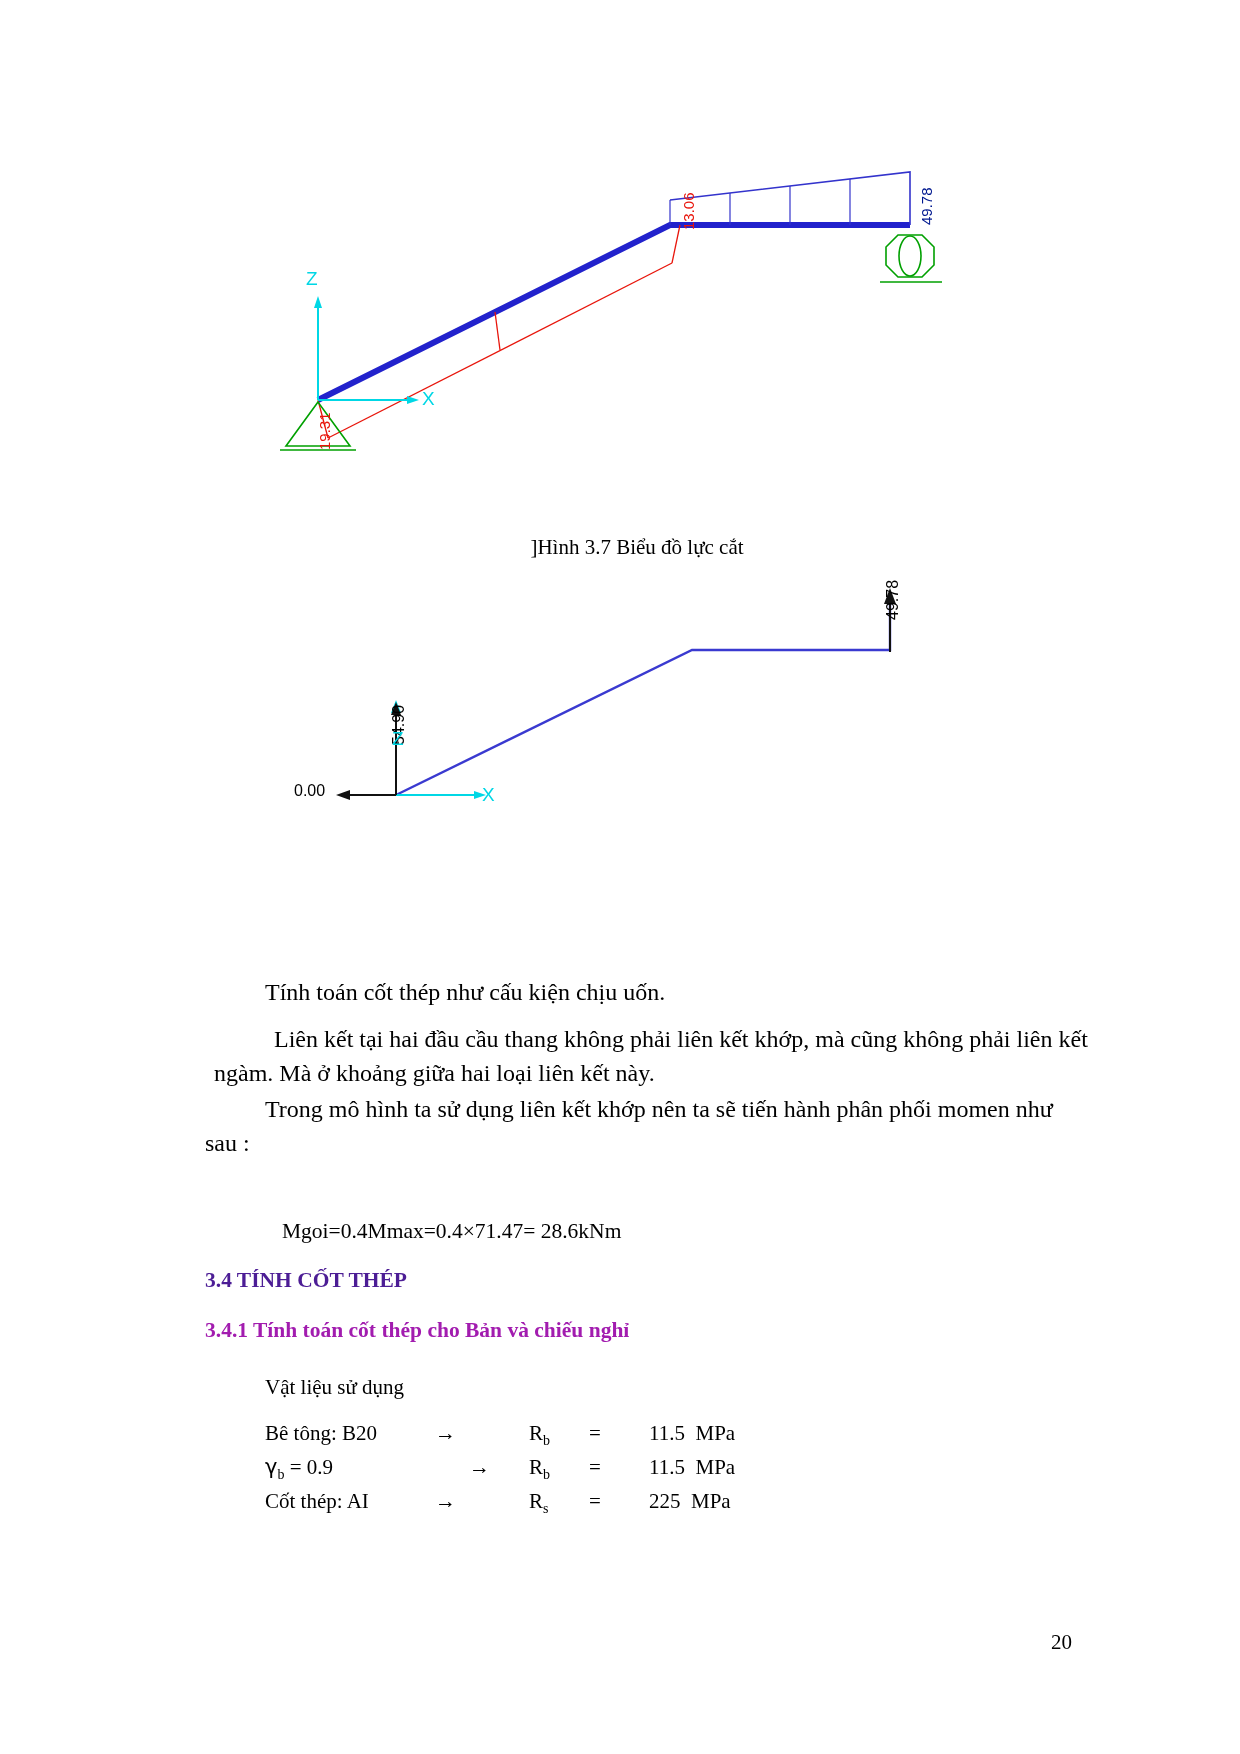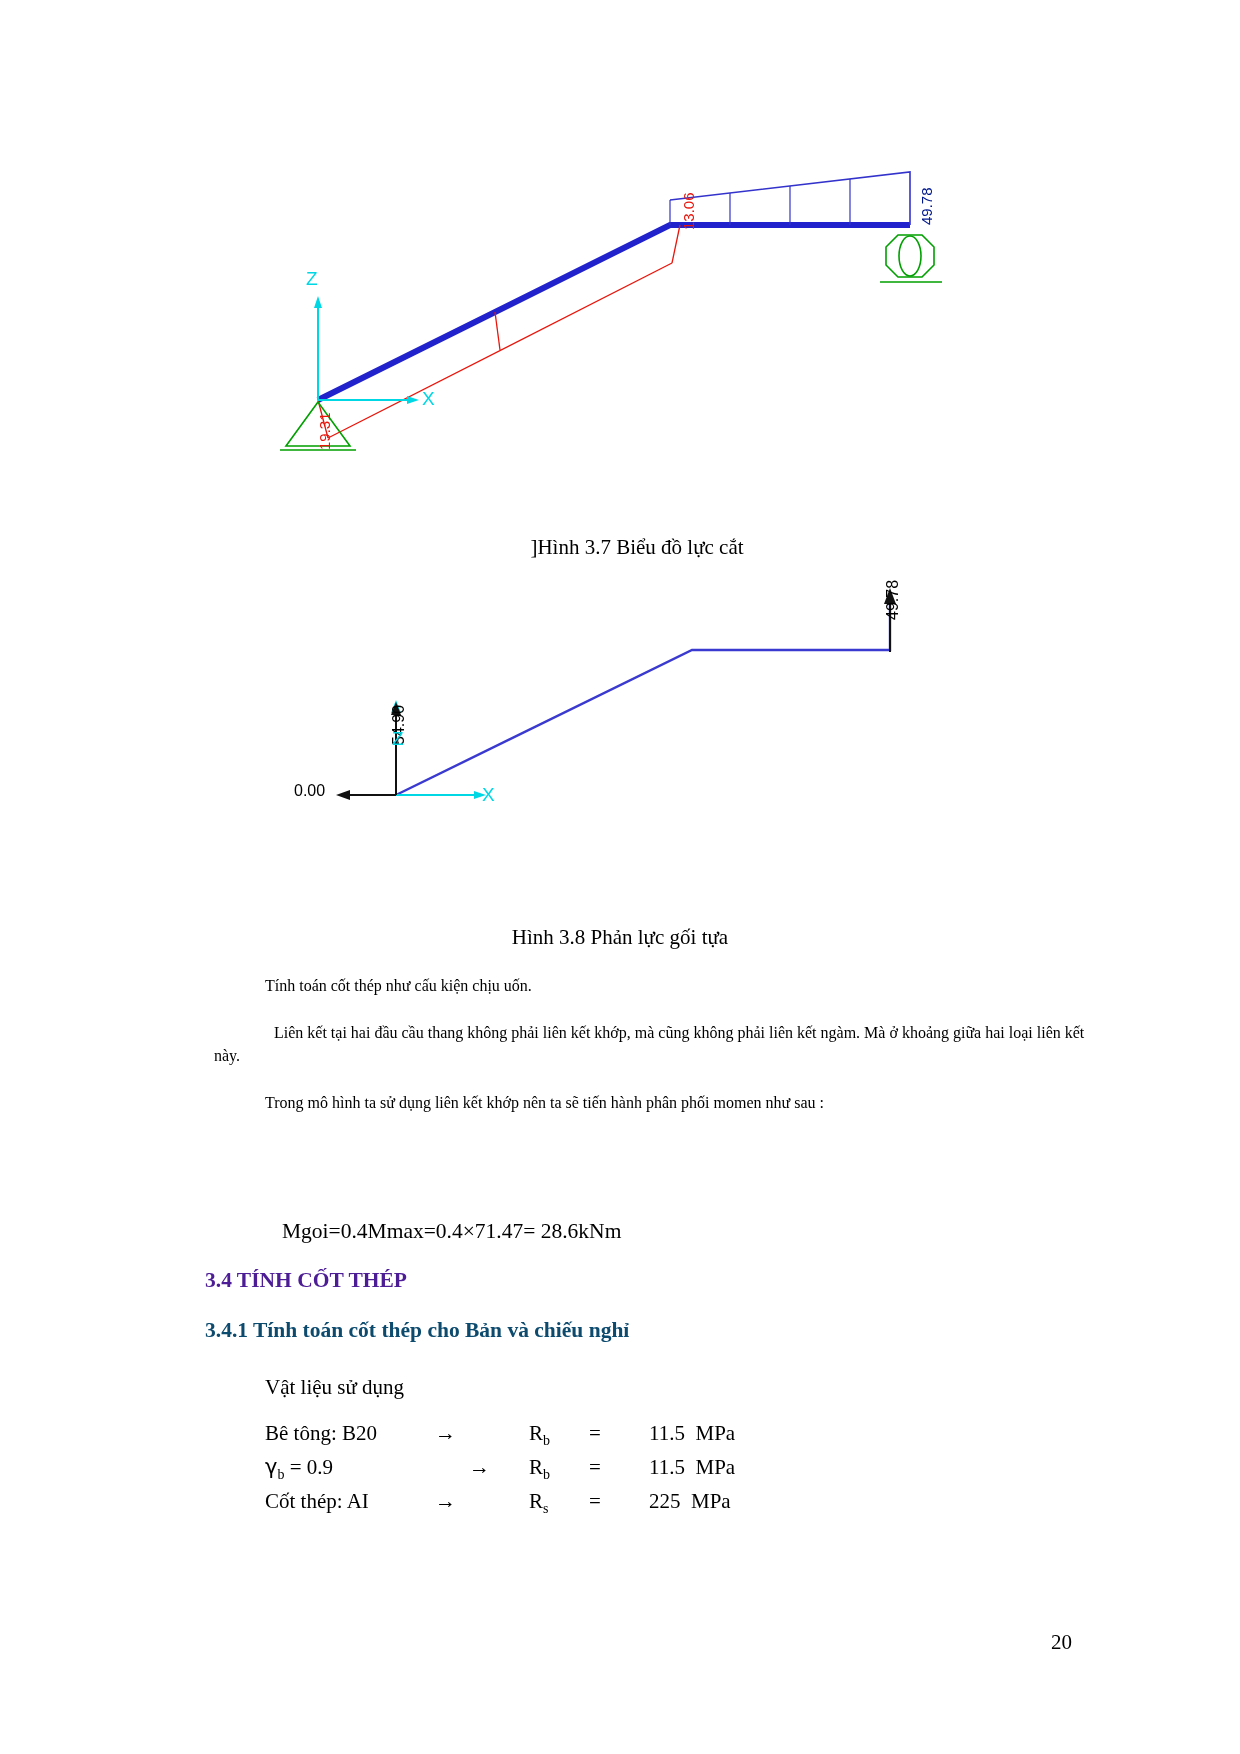--- a/index.html
+++ b/index.html
@@ -43,21 +43,21 @@
     text-align: center;
     font-size: 21px;
     font-family: "Liberation Serif", serif;
   }
   #cap1 { top: 535px; left: 0; padding-left: 17px; }
   #cap2 { top: 925px; left: 0; }
 
   
   .txt {
     position: absolute;
-    font-size: 16px;
+    font-size: 24px;
     line-height: 1.42;
     font-family: "Liberation Serif", serif;
     color: #000;
   }
   #p1 { left: 205px; top: 975px; width: 860px; text-indent: 60px; }
   #p2 { left: 205px; top: 1022px; width: 880px; text-indent: 60px; margin-left: 9px; }
   #p3 { left: 205px; top: 1092px; width: 880px; text-indent: 60px; }
 
   #eq1 { left: 282px; top: 1168px; font-size: 21.5px; }
   #eq2 { left: 282px; top: 1216px; font-size: 21.5px; }
@@ -70,21 +70,21 @@
     font-weight: bold;
     color: #4c1d95;
     font-family: "Liberation Serif", serif;
   }
   .heading2 {
     position: absolute;
     left: 205px;
     top: 1318px;
     font-size: 21.5px;
     font-weight: bold;
-    color: #0c4a6e;
+    color: #a21caf;
     font-family: "Liberation Serif", serif;
   }
 
   
   .matwrap {
     position: absolute;
     left: 265px;
     top: 1375px;
     font-size: 21px;
     font-family: "Liberation Serif", serif;
@@ -193,21 +193,20 @@
       <polygon points="146,142 141,155 151,155" fill="#111111"></polygon>
     </svg>
 
     <div class="label-black" style="position:absolute; left:44px; top:222px;">0.00</div>
     <div class="vlabel label-black" style="left:140px; top:185px;">54.90</div>
     <div class="vlabel label-black" style="left:634px; top:60px;">49.78</div>
     <div class="label-cyan" style="position:absolute; left:232px; top:224px;">X</div>
     <div class="label-cyan" style="position:absolute; left:142px; top:168px; color:#00d7e5;">Z</div>
   </div>
 
-  <div class="fig-caption" id="cap2">Hình 3.8 Phản lực gối tựa</div>
 
   <div class="txt" id="p1">Tính toán cốt thép như cấu kiện chịu uốn.</div>
   <div class="txt" id="p2">Liên kết tại hai đầu cầu thang không phải liên kết khớp, mà cũng không phải liên kết ngàm. Mà ở khoảng giữa hai loại liên kết này.</div>
   <div class="txt" id="p3">Trong mô hình ta sử dụng liên kết khớp nên ta sẽ tiến hành phân phối momen như sau :</div>
 
   <div class="txt" id="eq2">Mgoi=0.4Mmax=0.4×71.47= 28.6kNm</div>
 
   <div class="heading1">3.4 TÍNH CỐT THÉP</div>
   <div class="heading2">3.4.1 Tính toán cốt thép cho Bản và chiếu nghỉ</div>
 

